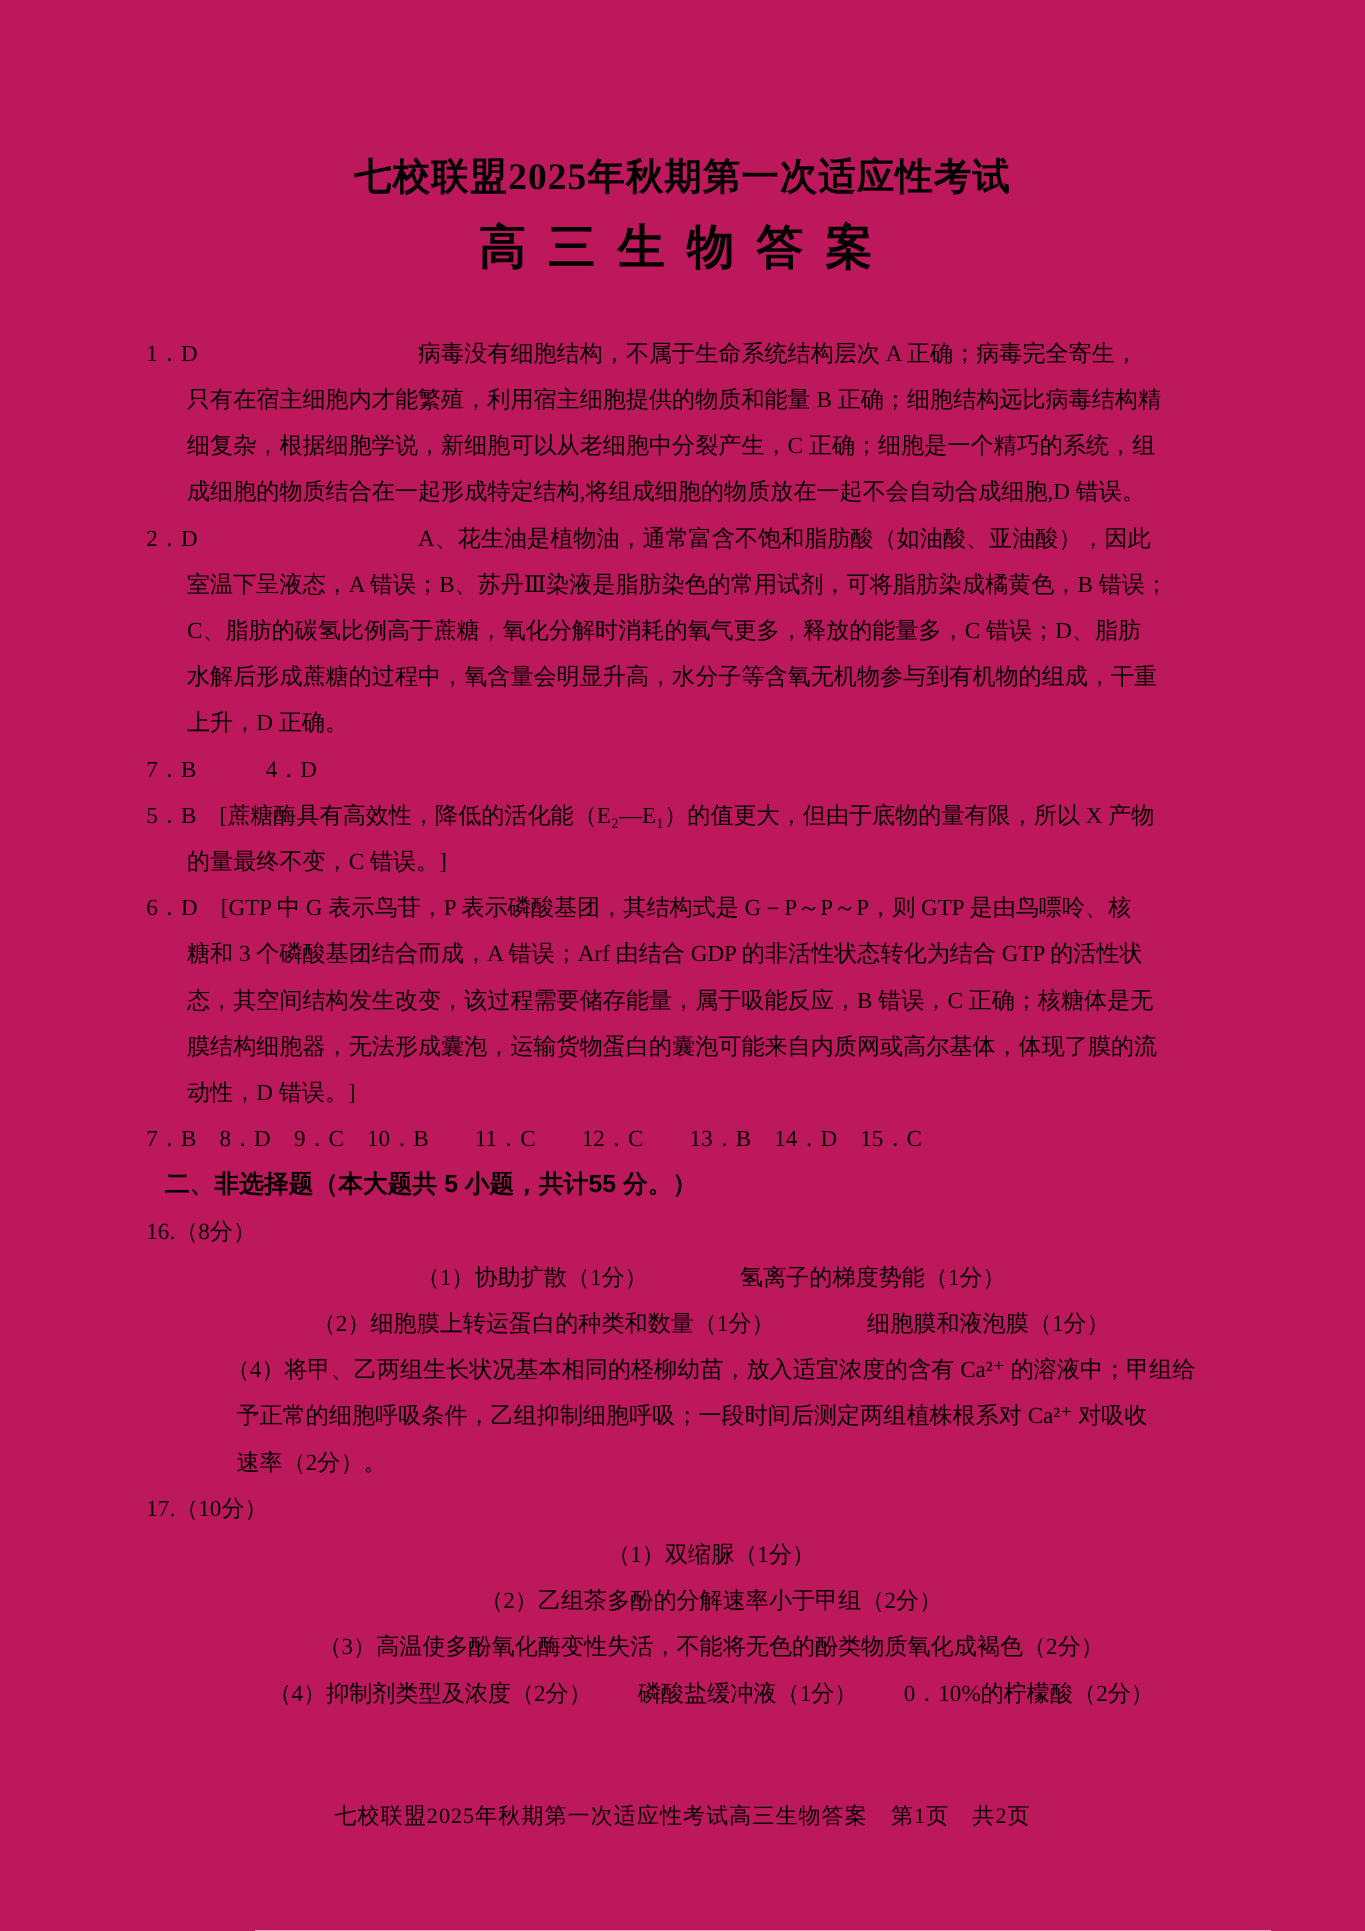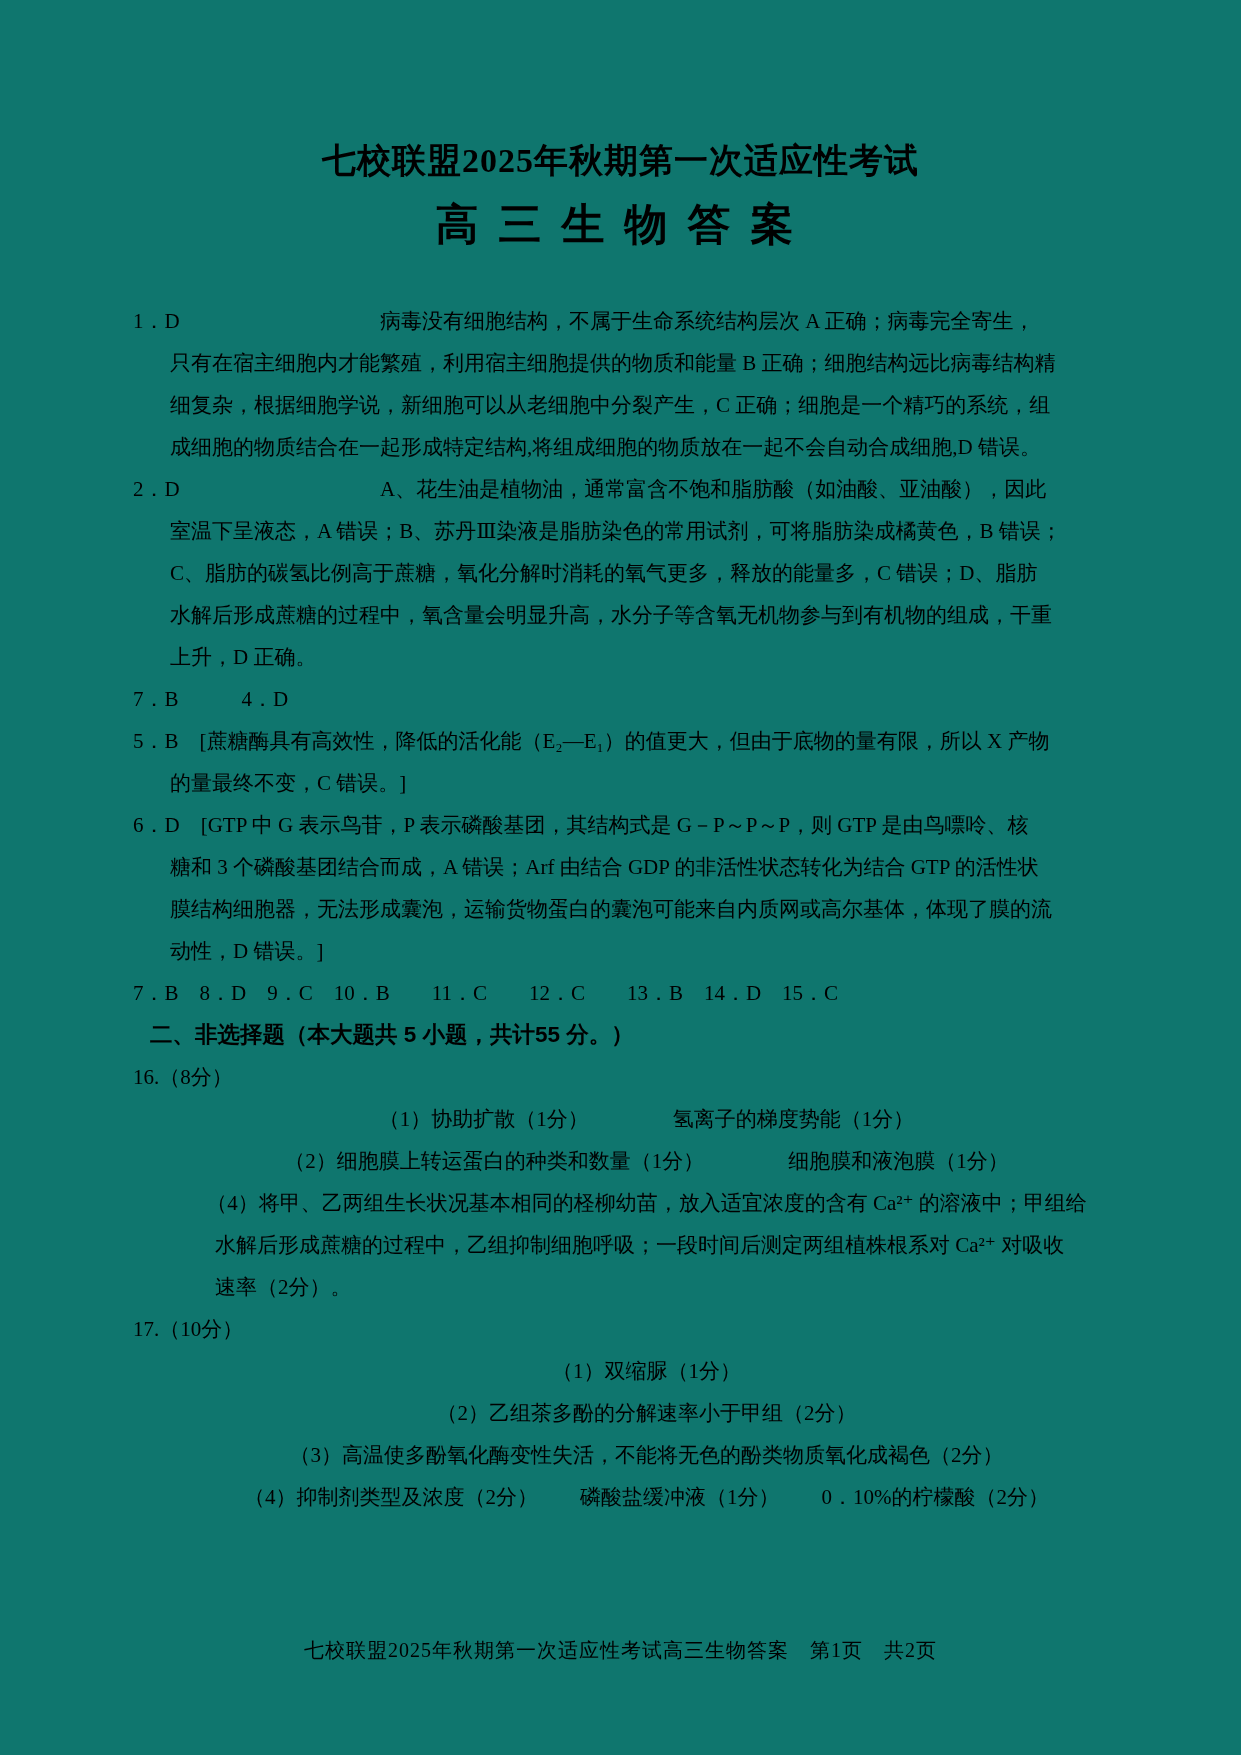--- a/index.html
+++ b/index.html
@@ -10,21 +10,21 @@
   body {
     width: 1241px;
     height: 1755px;
     position: relative;
     color: #000000;
     font-family: "Liberation Serif", "DejaVu Serif", serif;
   }
   .page {
     position: absolute;
     inset: 0;
-    background: #0f766e;
+    background: #be185d;
     overflow: hidden;
   }
   .exam-title {
     margin: 138px 0 0 0;
     text-align: center;
     font-size: 34px;
     font-weight: bold;
     letter-spacing: 1px;
     font-family: "Liberation Serif", "DejaVu Serif", serif;
   }
@@ -89,32 +89,33 @@
     <div class="line cont">水解后形成蔗糖的过程中，氧含量会明显升高，水分子等含氧无机物参与到有机物的组成，干重</div>
     <div class="line cont">上升，D 正确。</div>
 
     <div class="line">7．B　　　4．D</div>
 
     <div class="line">5．B　[蔗糖酶具有高效性，降低的活化能（E₂—E₁）的值更大，但由于底物的量有限，所以 X 产物</div>
     <div class="line cont">的量最终不变，C 错误。]</div>
 
     <div class="line">6．D　[GTP 中 G 表示鸟苷，P 表示磷酸基团，其结构式是 G－P～P～P，则 GTP 是由鸟嘌呤、核</div>
     <div class="line cont">糖和 3 个磷酸基团结合而成，A 错误；Arf 由结合 GDP 的非活性状态转化为结合 GTP 的活性状</div>
+    <div class="line cont">态，其空间结构发生改变，该过程需要储存能量，属于吸能反应，B 错误，C 正确；核糖体是无</div>
     <div class="line cont">膜结构细胞器，无法形成囊泡，运输货物蛋白的囊泡可能来自内质网或高尔基体，体现了膜的流</div>
     <div class="line cont">动性，D 错误。]</div>
 
     <div class="line">7．B　8．D　9．C　10．B　　11．C　　12．C　　13．B　14．D　15．C</div>
 
     <div class="line sec-head">二、非选择题（本大题共 5  小题，共计55 分。）</div>
 
     <div class="line">16.（8分）</div>
     <div class="line sub">（1）协助扩散（1分）　　　　氢离子的梯度势能（1分）</div>
     <div class="line sub">（2）细胞膜上转运蛋白的种类和数量（1分）　　　　细胞膜和液泡膜（1分）</div>
     <div class="line sub">（4）将甲、乙两组生长状况基本相同的柽柳幼苗，放入适宜浓度的含有 Ca²⁺ 的溶液中；甲组给</div>
-    <div class="line cont2">水解后形成蔗糖的过程中，乙组抑制细胞呼吸；一段时间后测定两组植株根系对 Ca²⁺ 对吸收</div>
+    <div class="line cont2">予正常的细胞呼吸条件，乙组抑制细胞呼吸；一段时间后测定两组植株根系对 Ca²⁺ 对吸收</div>
     <div class="line cont2">速率（2分）。</div>
 
     <div class="line">17.（10分）</div>
     <div class="line sub">（1）双缩脲（1分）</div>
     <div class="line sub">（2）乙组茶多酚的分解速率小于甲组（2分）</div>
     <div class="line sub">（3）高温使多酚氧化酶变性失活，不能将无色的酚类物质氧化成褐色（2分）</div>
     <div class="line sub">（4）抑制剂类型及浓度（2分）　　磷酸盐缓冲液（1分）　　0．10%的柠檬酸（2分）</div>
 
   </div>
 

